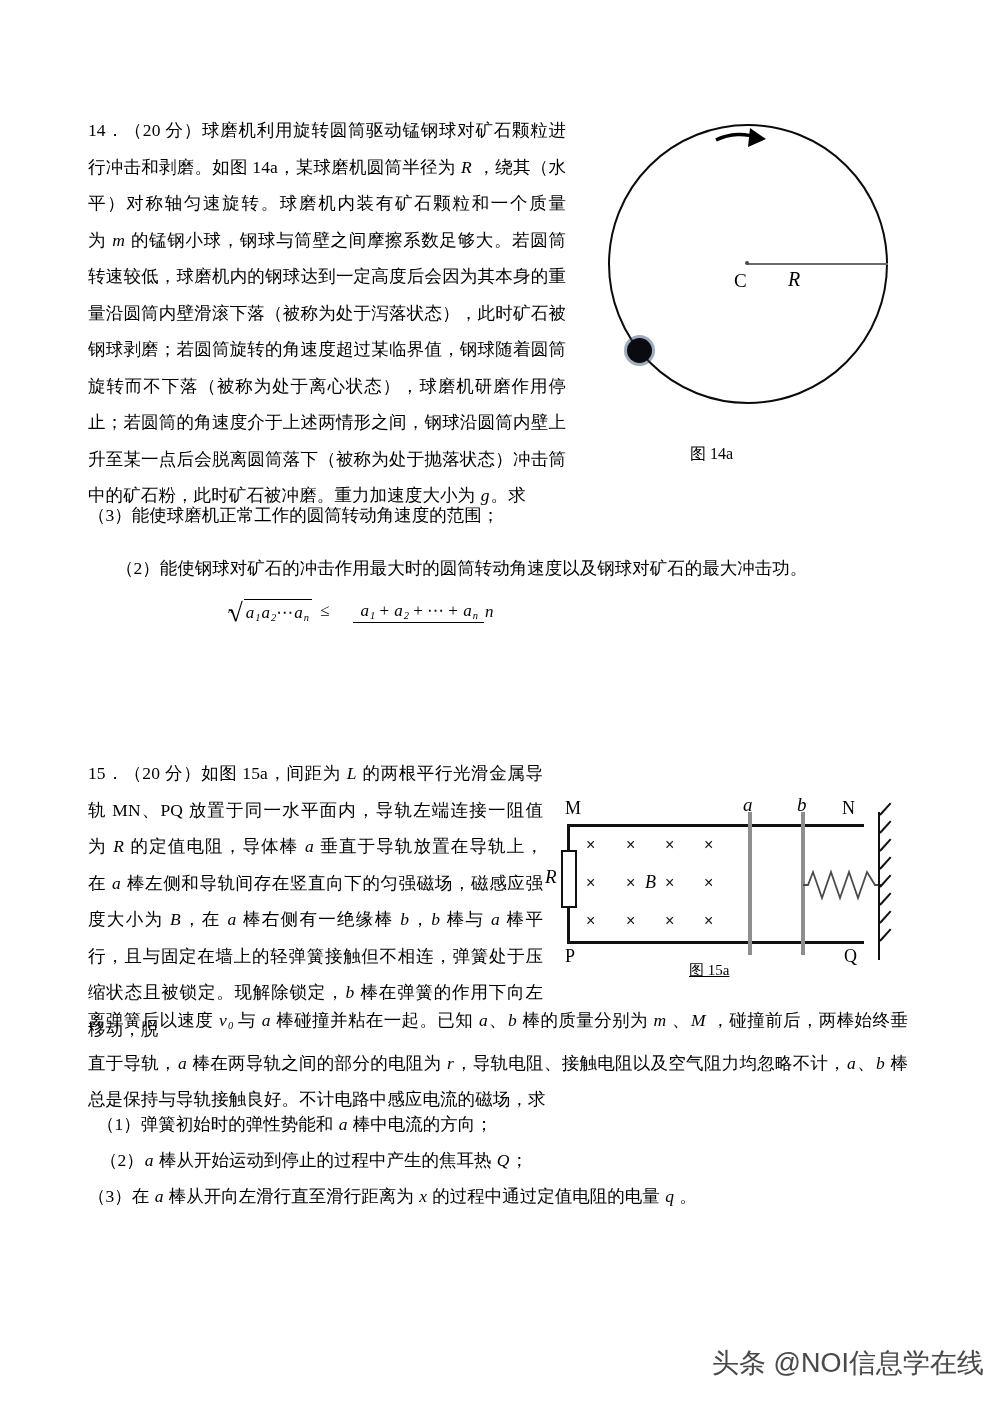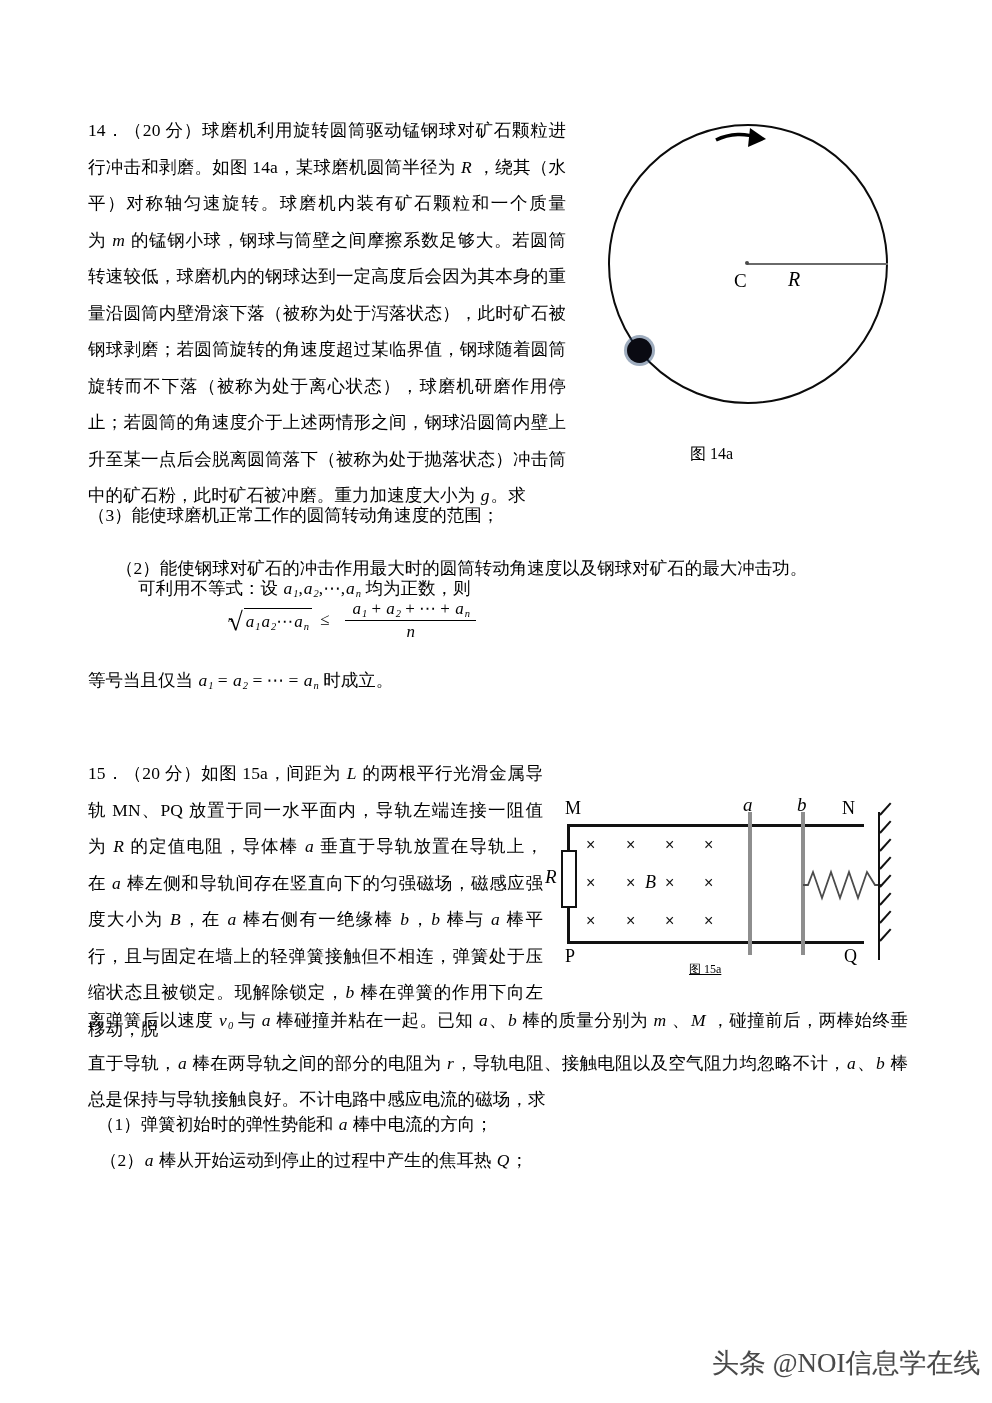--- a/index.html
+++ b/index.html
@@ -83,23 +83,23 @@
     left: -1px;
   }
   .radical .inner {
     border-top: 1.3px solid #000;
     padding: 2px 3px 0 1px;
     position: relative;
     top: -1px;
   }
   .frac {
     display: inline-flex;
-    flex-direction: column;
+    flex-direction: row;
     align-items: center;
-    margin-left: 14px;
+    margin-left: 22px;
   }
   .frac .num {
     padding: 0 6px 1px 6px;
     border-bottom: 1.3px solid #000;
   }
   .frac .den { padding-top: 1px; }
   .le { font-size: 17px; padding: 0 2px; }
   sub.s {
     font-size: 10.5px;
     font-style: italic;
@@ -283,76 +283,74 @@
     width: 16px;
     height: 2px;
     background: #111;
     transform-origin: left center;
     transform: rotate(-48deg);
   }
   #fig15 .caption {
     position: absolute;
     left: 137px;
     top: 175px;
-    font-size: 12px;
+    font-size: 15px;
     white-space: nowrap;
     text-decoration: underline;
   }
 
   
   #footer {
     position: absolute;
     left: 0;
     top: 1283px;
     width: 992px;
     text-align: center;
     font-size: 15px;
     font-family: "Liberation Sans", sans-serif;
   }
   #watermark {
     position: absolute;
     left: 712px;
     top: 1345px;
     font-size: 27px;
-    font-family: Liberation Serif, serif;
+    font-family: Liberation Sans, sans-serif;
     color: #3a3a3a;
     opacity: .92;
     white-space: nowrap;
     text-shadow: 1.5px 1.5px 0 #ffffff, -0.5px -0.5px 0 #d8d8d8;
   }
 </style>
 </head>
 <body>
 
 <div class="page">
 
   <div class="para" id="q14-body">
     <span>14．（20&nbsp;分）球磨机利用旋转圆筒驱动锰钢球对矿石颗粒进行冲击和剥磨。如图&nbsp;14a，某球磨机圆筒半径为&nbsp;<i class="v">R</i>&nbsp;，绕其（水平）对称轴匀速旋转。球磨机内装有矿石颗粒和一个质量为&nbsp;<i class="v">m</i>&nbsp;的锰钢小球，钢球与筒壁之间摩擦系数足够大。若圆筒转速较低，球磨机内的钢球达到一定高度后会因为其本身的重量沿圆筒内壁滑滚下落（被称为处于泻落状态），此时矿石被钢球剥磨；若圆筒旋转的角速度超过某临界值，钢球随着圆筒旋转而不下落（被称为处于离心状态），球磨机研磨作用停止；若圆筒的角速度介于上述两情形之间，钢球沿圆筒内壁上升至某一点后会脱离圆筒落下（被称为处于抛落状态）冲击筒中的矿石粉，此时矿石被冲磨。重力加速度大小为&nbsp;<i class="v">g</i>。求</span>
   </div>
 
   <div class="line" id="q14-sub1">（3）能使球磨机正常工作的圆筒转动角速度的范围；</div>
 
   <div class="line" id="q14-sub2">（2）能使钢球对矿石的冲击作用最大时的圆筒转动角速度以及钢球对矿石的最大冲击功。</div>
 
-  <div class="line" id="q14-ineq-intro">可利用不等式：设&nbsp;<i class="v">a</i><sub class="s">1</sub>,<i class="v">a</i><sub class="s">2</sub>,⋯,<i class="v">a</i><sub class="s">n</sub>&nbsp;均为正数，则</div>
 
   <div id="formula">
     <span class="radical">
       <span class="idx">n</span>
         <span class="sign">√</span>
         <span class="inner"><i class="v">a</i><sub class="s">1</sub><i class="v">a</i><sub class="s">2</sub>⋯<i class="v">a</i><sub class="s">n</sub></span>
     </span>
     <span class="le">≤</span>
     <span class="frac">
       <span class="num"><i class="v">a</i><sub class="s">1</sub>&nbsp;+&nbsp;<i class="v">a</i><sub class="s">2</sub>&nbsp;+&nbsp;⋯&nbsp;+&nbsp;<i class="v">a</i><sub class="s">n</sub></span>
       <span class="den"><i class="v">n</i></span>
     </span>
   </div>
 
-  <div class="line" id="q14-eq-tail">等号当且仅当&nbsp;<i class="v">a</i><sub class="s">1</sub>&nbsp;=&nbsp;<i class="v">a</i><sub class="s">2</sub>&nbsp;=&nbsp;⋯&nbsp;=&nbsp;<i class="v">a</i><sub class="s">n</sub>&nbsp;时成立。</div>
 
   <div id="fig14">
     <div class="circle"></div>
     <div class="radius-line"></div>
     <div class="center-dot"></div>
     <div class="lbl-c">C</div>
     <div class="lbl-r">R</div>
     <div class="ball"></div>
     <div class="arrow">
       <svg width="60" height="30" viewBox="0 0 60 30">
@@ -368,20 +366,21 @@
   </div>
 
   <div class="para" id="q15-cont">
     <span>离弹簧后以速度&nbsp;<i class="v">v</i><sub class="s">0</sub>&nbsp;与&nbsp;<i class="v">a</i>&nbsp;棒碰撞并粘在一起。已知&nbsp;<i class="v">a</i>、<i class="v">b</i>&nbsp;棒的质量分别为&nbsp;<i class="v">m</i>&nbsp;、<i class="v">M</i>&nbsp;，碰撞前后，两棒始终垂直于导轨，<i class="v">a</i>&nbsp;棒在两导轨之间的部分的电阻为&nbsp;<i class="v">r</i>，导轨电阻、接触电阻以及空气阻力均忽略不计，<i class="v">a</i>、<i class="v">b</i>&nbsp;棒总是保持与导轨接触良好。不计电路中感应电流的磁场，求</span>
   </div>
 
   <div class="line" id="q15-sub1">（1）弹簧初始时的弹性势能和&nbsp;<i class="v">a</i>&nbsp;棒中电流的方向；</div>
 
   <div class="line" id="q15-sub2">（2）<i class="v">a</i>&nbsp;棒从开始运动到停止的过程中产生的焦耳热&nbsp;<i class="v">Q</i>；</div>
 
+  <div class="line" id="q15-sub3">（3）在&nbsp;<i class="v">a</i>&nbsp;棒从开向左滑行直至滑行距离为&nbsp;<i class="v">x</i>&nbsp;的过程中通过定值电阻的电量&nbsp;<i class="v">q</i>&nbsp;。</div>
 
   <div id="fig15">
     <div class="rail top"></div>
     <div class="rail bot"></div>
     <div class="leftwire a"></div>
     <div class="leftwire b"></div>
     <div class="resistor"></div>
     <div class="lbl-R">R</div>
 
     <div class="xgrid">

